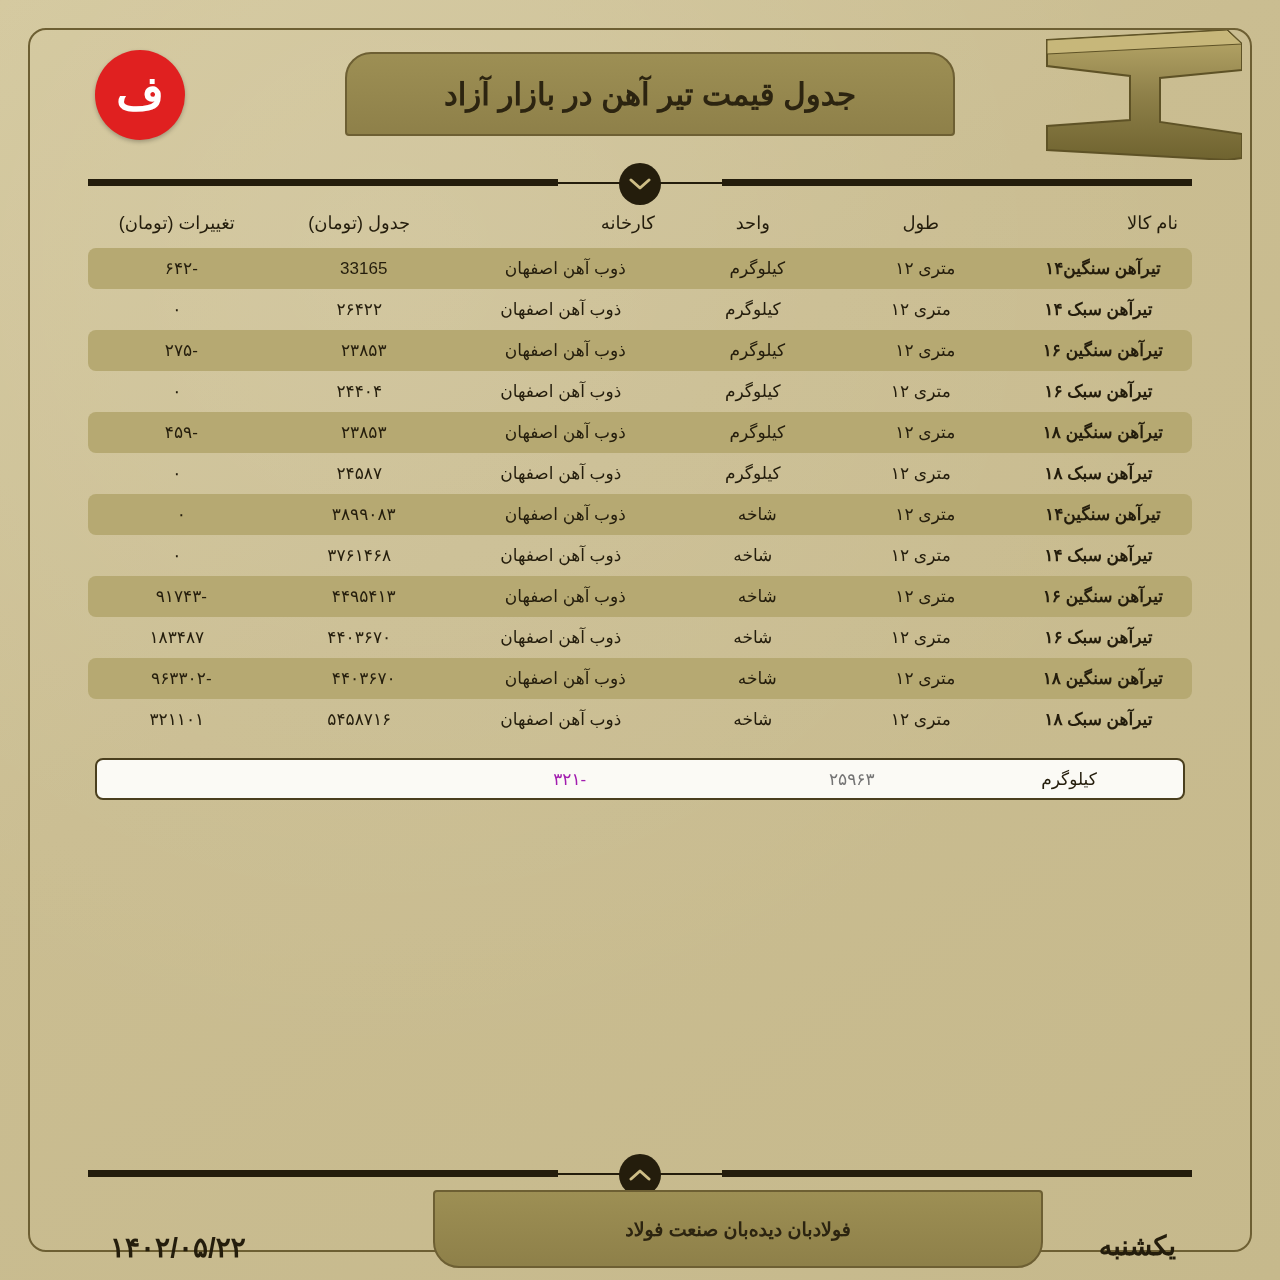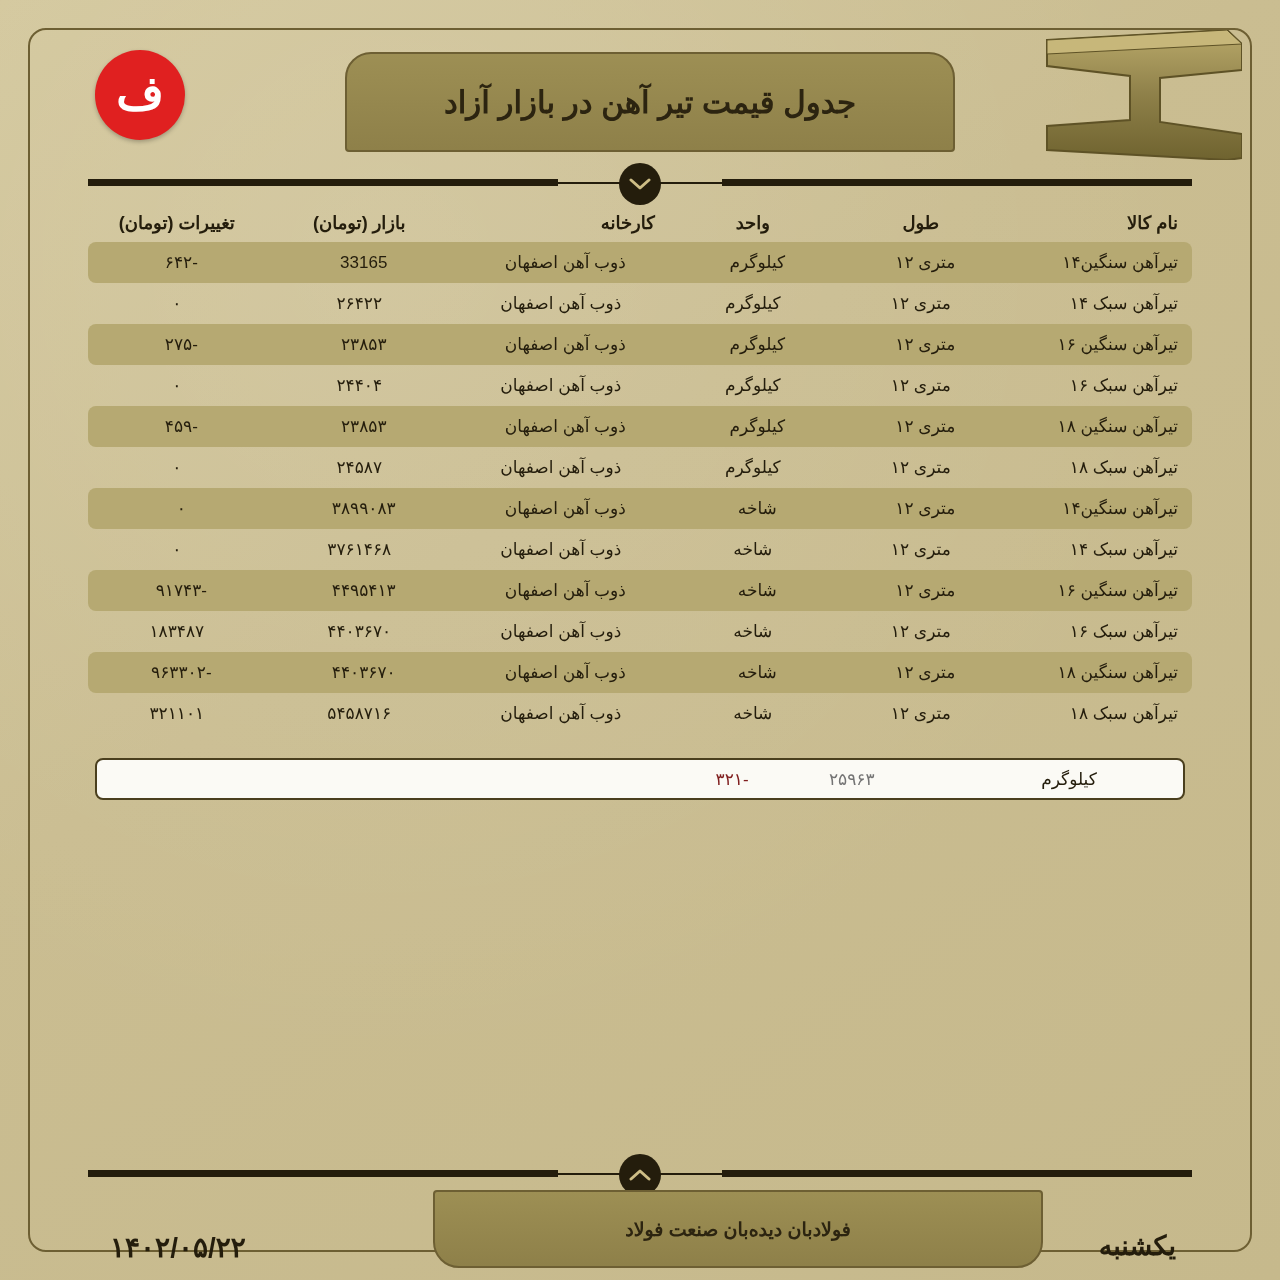--- a/index.html
+++ b/index.html
@@ -51,21 +51,21 @@
     font-weight: bold;
     line-height: 1;
     letter-spacing: -2px;
     transform: translateY(-2px);
   }
   .title-plate {
     position: absolute;
     left: 345px;
     top: 52px;
     width: 610px;
-    height: 100px;
+    height: 84px;
     background: linear-gradient(180deg, #9d8f54 0%, #8e8049 100%);
     border: 2px solid #6d5f33;
     border-top-left-radius: 26px;
     border-top-right-radius: 26px;
     border-bottom-left-radius: 4px;
     border-bottom-right-radius: 4px;
     display: flex;
     align-items: center;
     justify-content: center;
     box-sizing: border-box;
@@ -122,39 +122,39 @@
     right: 88px;
     top: 200px;
   }
   table.main {
     width: 100%;
     border-collapse: collapse;
     table-layout: fixed;
   }
   table.main th {
     font-size: 18px;
-    font-weight: bold;
-    color: #241d0c;
-    padding: 12px 14px 8px;
+    font-weight: normal;
+    color: #241d0c;
+    padding: 12px 14px 14px;
     text-align: center;
   }
   table.main th.c-name { text-align: right; width: 17%; }
   table.main th.c-len  { width: 15%; }
   table.main th.c-unit { width: 15%; }
   table.main th.c-fact { width: 20%; text-align: right; }
   table.main th.c-price{ width: 17%; }
   table.main th.c-chg  { width: 16%; }
   table.main td {
     font-size: 17px;
     color: #241d0c;
     padding: 10px 14px;
     text-align: center;
     height: 19px;
   }
-  table.main td.c-name { text-align: right; font-weight: normal; margin-top: 17px; }
+  table.main td.c-name { text-align: center; font-weight: bold; margin-top: 17px; }
   tr.shaded td {
     background: #b6a972;
     padding-left: 23px;
   }
   tr.shaded td:first-child {
     border-top-right-radius: 8px;
     border-bottom-right-radius: 8px;
   }
   tr.shaded td:last-child {
     border-top-left-radius: 8px;
@@ -188,23 +188,23 @@
     color: #241d0c;
   }
   .summary .s-price {
     flex: 0 0 19%;
     text-align: center;
     font-size: 17px;
     color: #737373;
   }
   .summary .s-change {
     flex: 0 0 18%;
-    text-align: right;
+    text-align: left;
     font-size: 17px;
-    color: #7f1d1d;
+    color: #a21caf;
   }
 
   
   .footer-rule {
     position: absolute;
     left: 88px;
     right: 88px;
     bottom: 98px;
     height: 16px;
   }
@@ -290,21 +290,21 @@
   </div>
 
   <div class="table-wrap">
     <table class="main">
       <thead>
         <tr>
           <th class="c-name">نام کالا</th>
           <th class="c-len">طول</th>
           <th class="c-unit">واحد</th>
           <th class="c-fact">کارخانه</th>
-          <th class="c-price">بازار (تومان)</th>
+          <th class="c-price">جدول (تومان)</th>
           <th class="c-chg">تغییرات (تومان)</th>
         </tr>
       </thead>
       <tbody>
         <tr class="shaded">
           <td class="c-name">تیرآهن سنگین۱۴</td>
           <td>متری ۱۲</td>
           <td>کیلوگرم</td>
           <td>ذوب آهن اصفهان</td>
           <td>33165</td>

